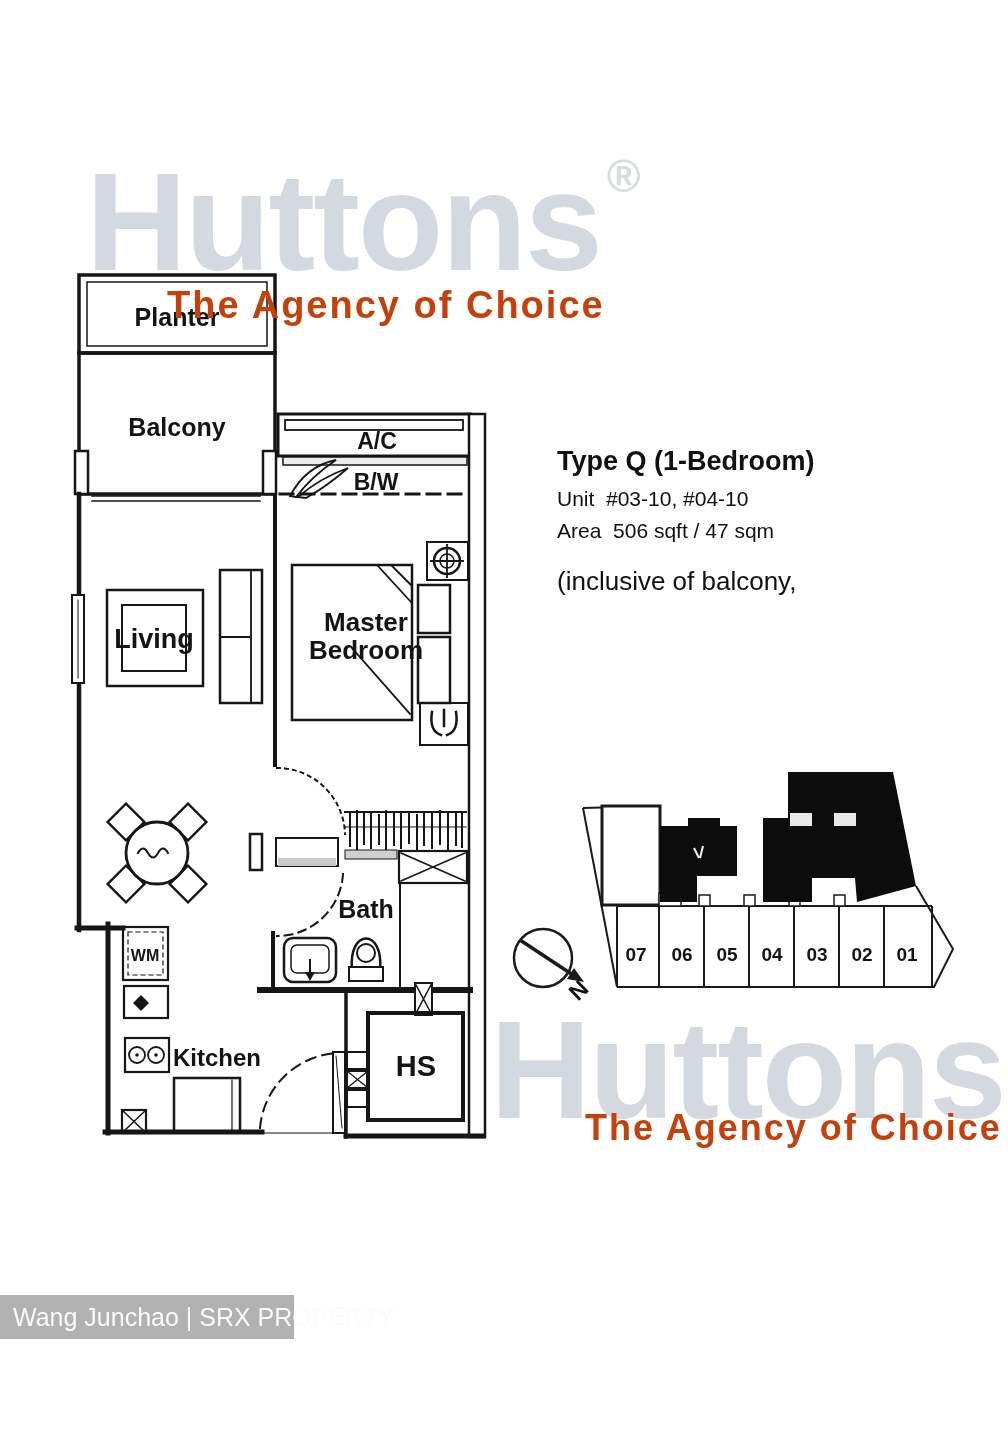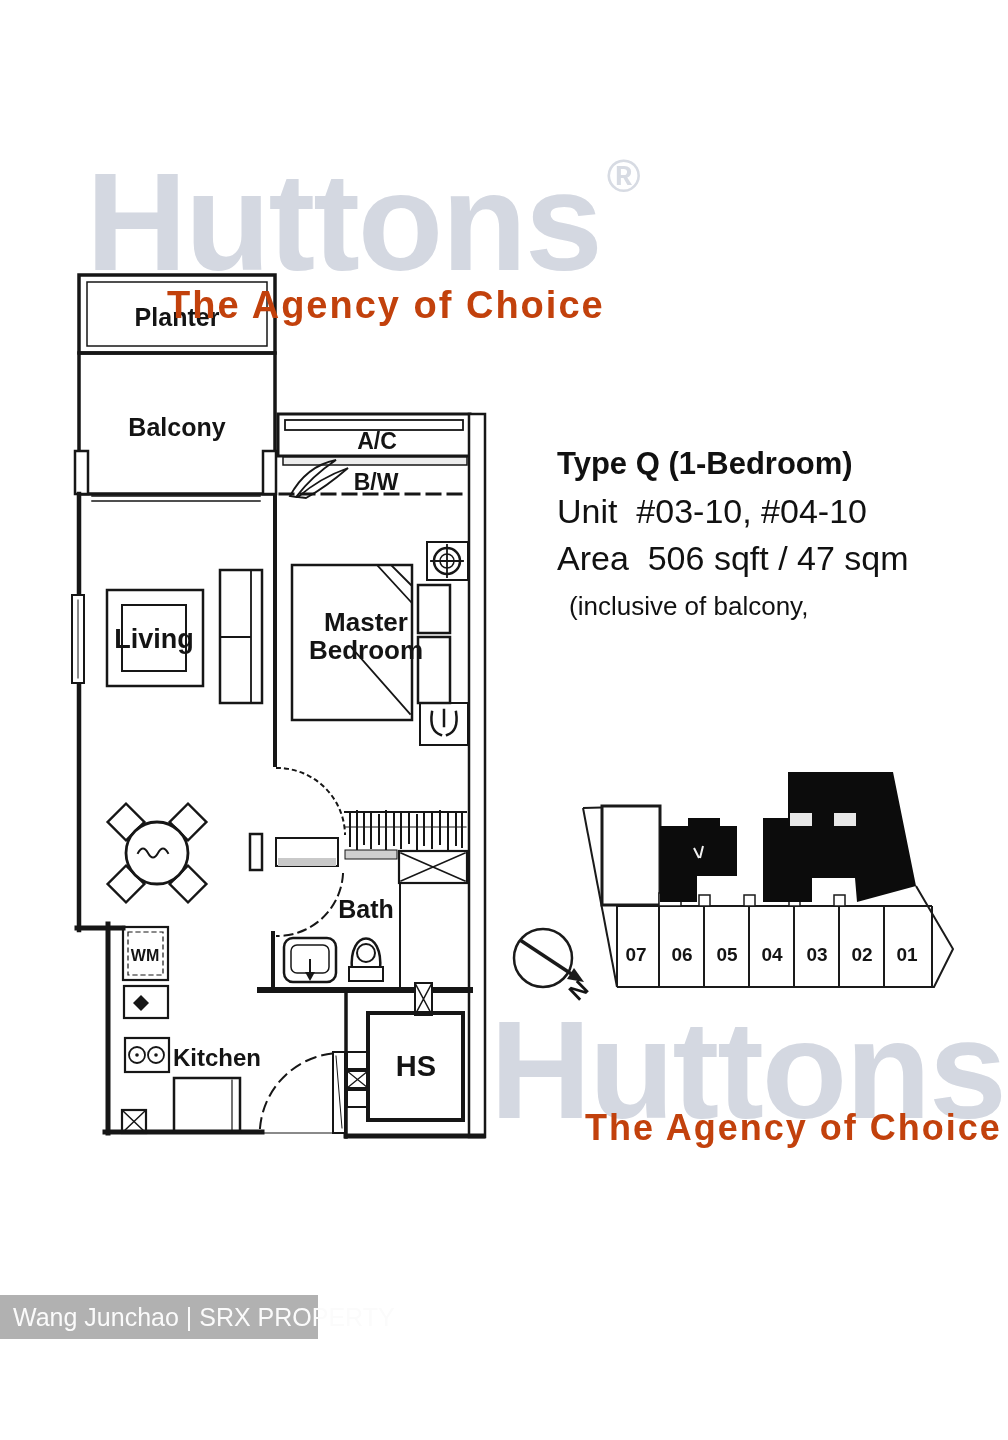--- a/index.html
+++ b/index.html
@@ -16,26 +16,26 @@
               pointer-events:none;z-index:3;}
   .wm-top-brand{left:86px;top:152px;}
   .wm-top-tagline{left:167px;top:286px;}
   .wm-bottom-brand{left:490px;top:1000px;}
   .wm-bottom-tagline{left:585px;top:1110px;font-size:36px;}
   
   svg.plan{position:absolute;left:0;top:0;z-index:2;}
   .lbl{font-family:"Liberation Sans",sans-serif;font-weight:bold;fill:#141414;}
   
   .info{position:absolute;left:557px;top:446px;z-index:4;color:#111;}
-  .info .title{font-size:31px;font-weight:bold;margin:0 0 10px 0;white-space:pre;}
-  .info .line{font-size:34px;margin:0 0 8px 0;white-space:pre;}
-  .info .line.area{margin-bottom:14px;}
-  .info .note{font-size:26px;line-height:29px;margin:12px;white-space:pre;}
-  
-  .credit{position:absolute;left:0;top:1295px;width:318px;height:44px;
+  .info .title{font-size:27px;font-weight:bold;margin:0 0 10px 0;white-space:pre;}
+  .info .line{font-size:21px;margin:0 0 8px 0;white-space:pre;}
+  .info .line.area{margin-bottom:24px;}
+  .info .note{font-size:26px;line-height:29px;margin:0;white-space:pre;}
+  
+  .credit{position:absolute;left:0;top:1295px;width:294px;height:44px;
           background:#b1b1b1;z-index:5;display:flex;align-items:center;}
   .credit span{color:#fbfbfb;font-size:25px;padding-left:13px;white-space:nowrap;}
 </style>
 </head>
 <body>
 
 <svg class="plan" width="1008" height="1440" viewBox="0 0 1008 1440">
 
   <rect x="68" y="268" width="420" height="876" fill="#ffffff" stroke="none"></rect>
 

